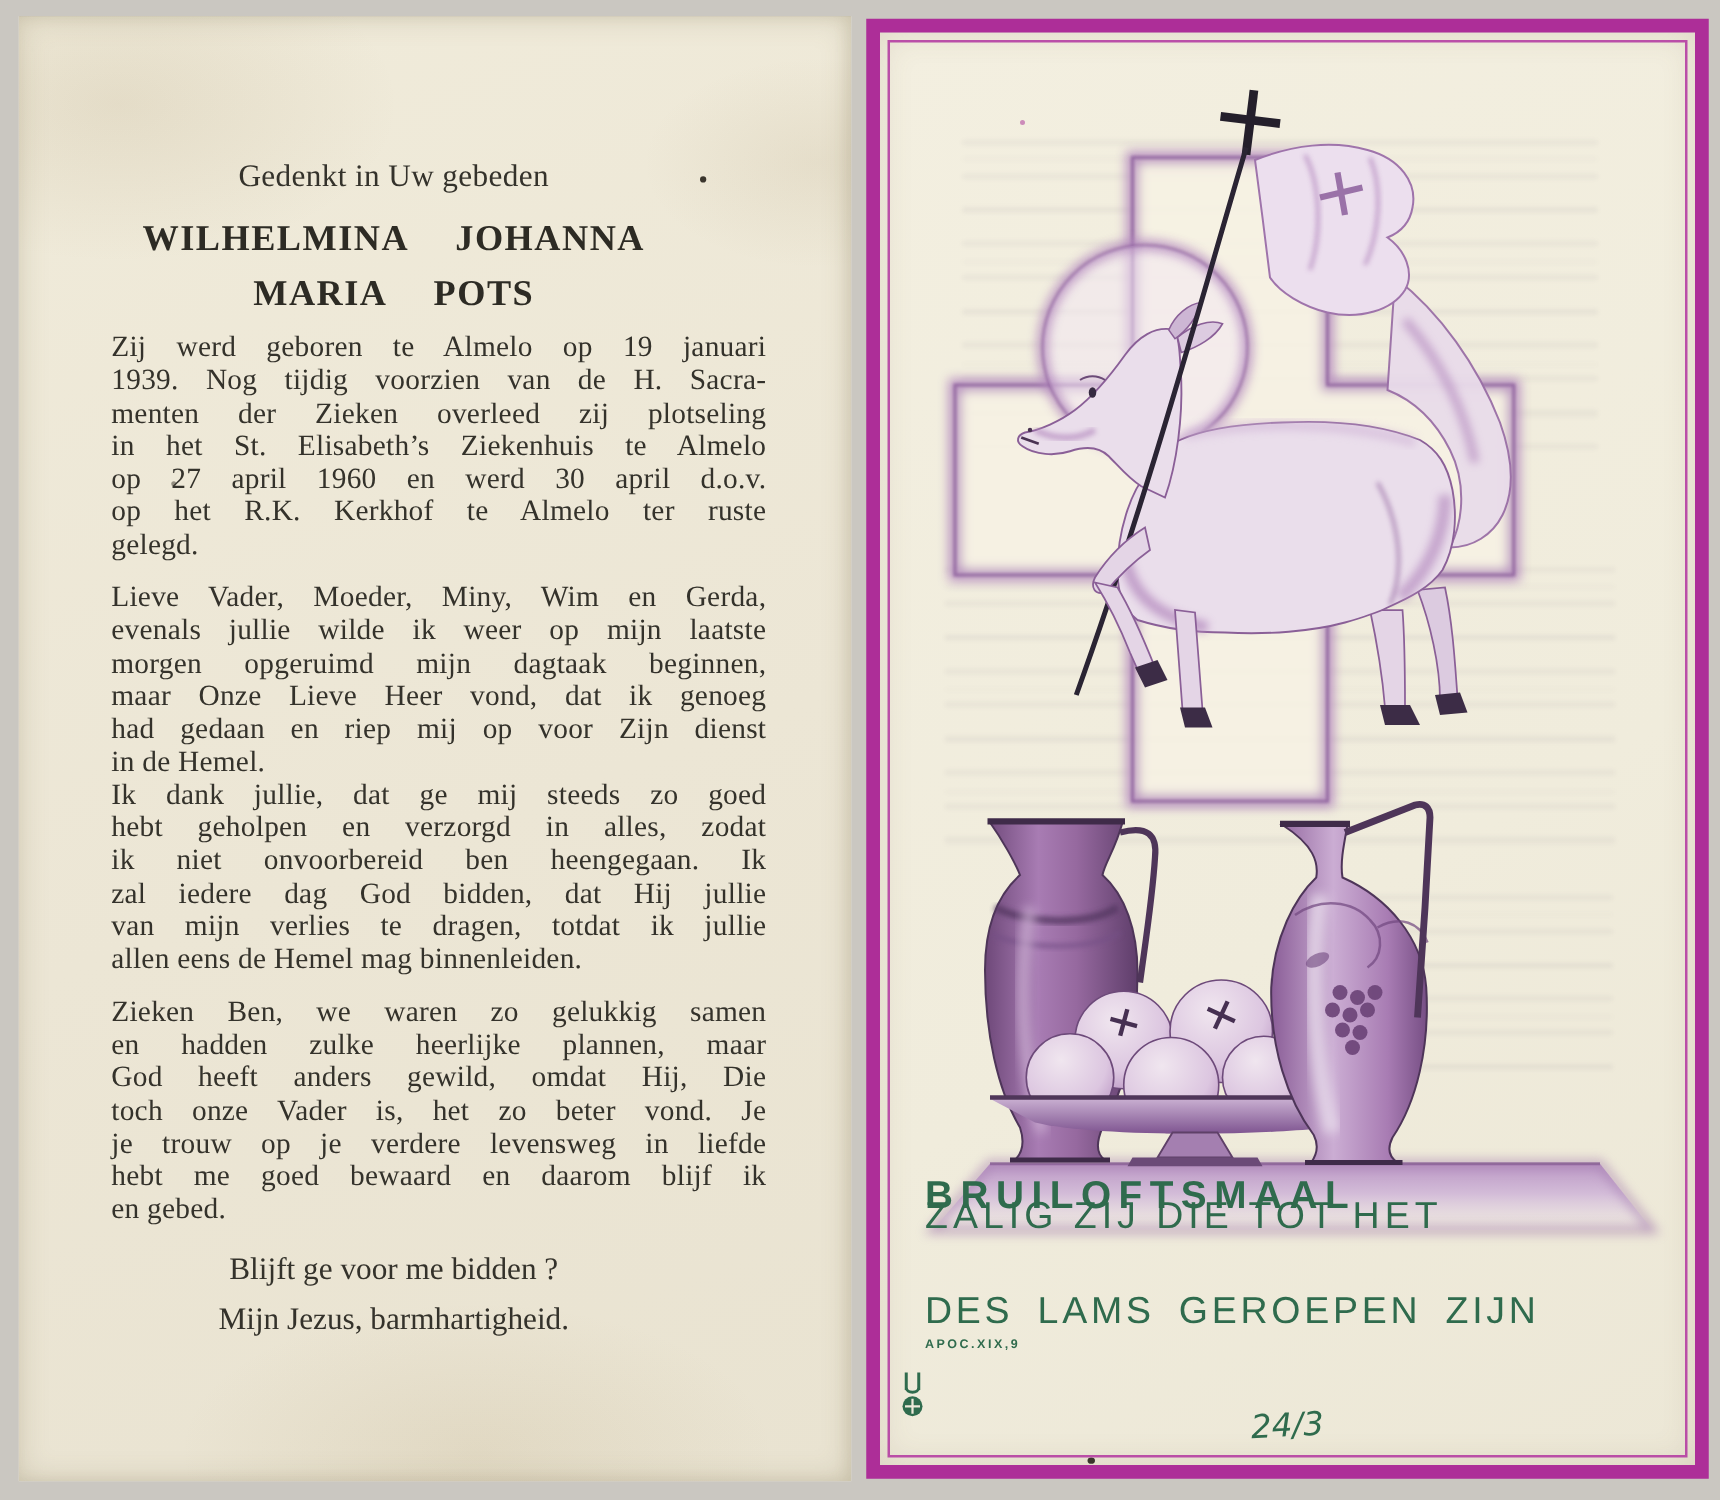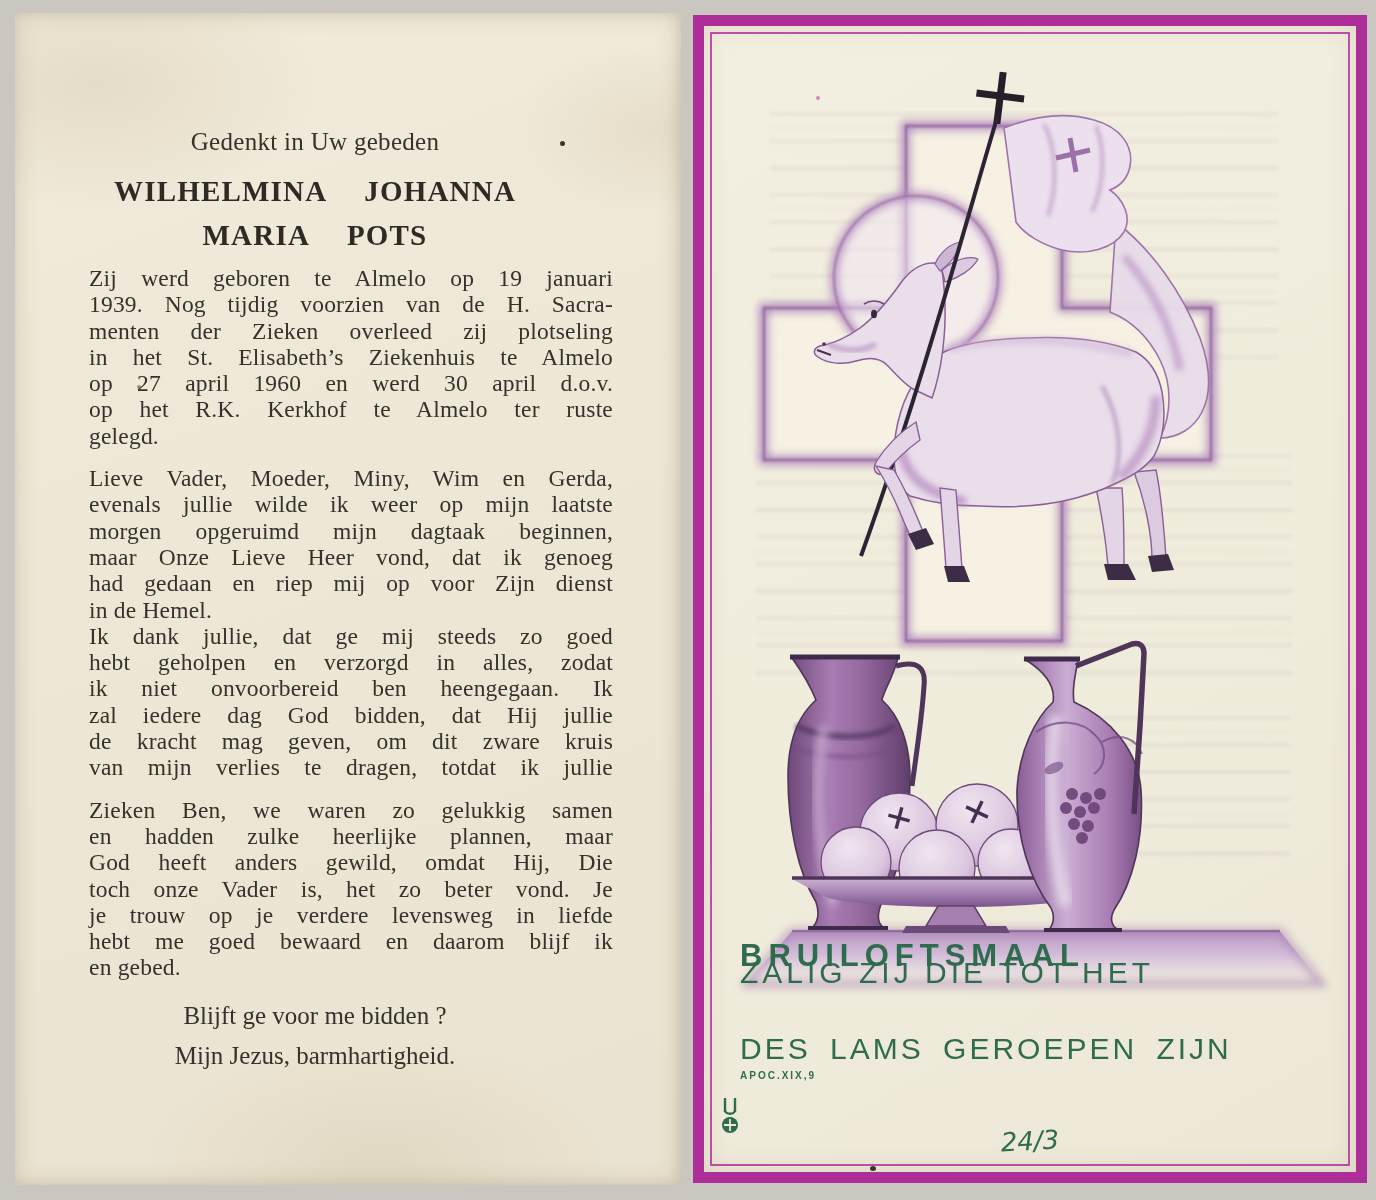--- a/index.html
+++ b/index.html
@@ -89,22 +89,22 @@
         <div class="jl">Lieve Vader, Moeder, Miny, Wim en Gerda,</div>
         <div class="jl">evenals jullie wilde ik weer op mijn laatste</div>
         <div class="jl">morgen opgeruimd mijn dagtaak beginnen,</div>
         <div class="jl">maar Onze Lieve Heer vond, dat ik genoeg</div>
         <div class="jl">had gedaan en riep mij op voor Zijn dienst</div>
         <div class="ll">in de Hemel.</div>
         <div class="jl">Ik dank jullie, dat ge mij steeds zo goed</div>
         <div class="jl">hebt geholpen en verzorgd in alles, zodat</div>
         <div class="jl">ik niet onvoorbereid ben heengegaan. Ik</div>
         <div class="jl">zal iedere dag God bidden, dat Hij jullie</div>
-        <div class="jl">de kracht mag geven, om dit zware kruis</div>
         <div class="jl">van mijn verlies te dragen, totdat ik jullie</div>
+        <div class="ll">allen eens de Hemel mag binnenleiden.</div>
       </div>
 
       <div class="para p3">
         <div class="jl">Zieken Ben, we waren zo gelukkig samen</div>
         <div class="jl">en hadden zulke heerlijke plannen, maar</div>
         <div class="jl">God heeft anders gewild, omdat Hij, Die</div>
         <div class="jl">toch onze Vader is, het zo beter vond. Je</div>
         <div class="jl">je trouw op je verdere levensweg in liefde</div>
         <div class="jl">hebt me goed bewaard en daarom blijf ik</div>
         <div class="ll">en gebed.</div>

